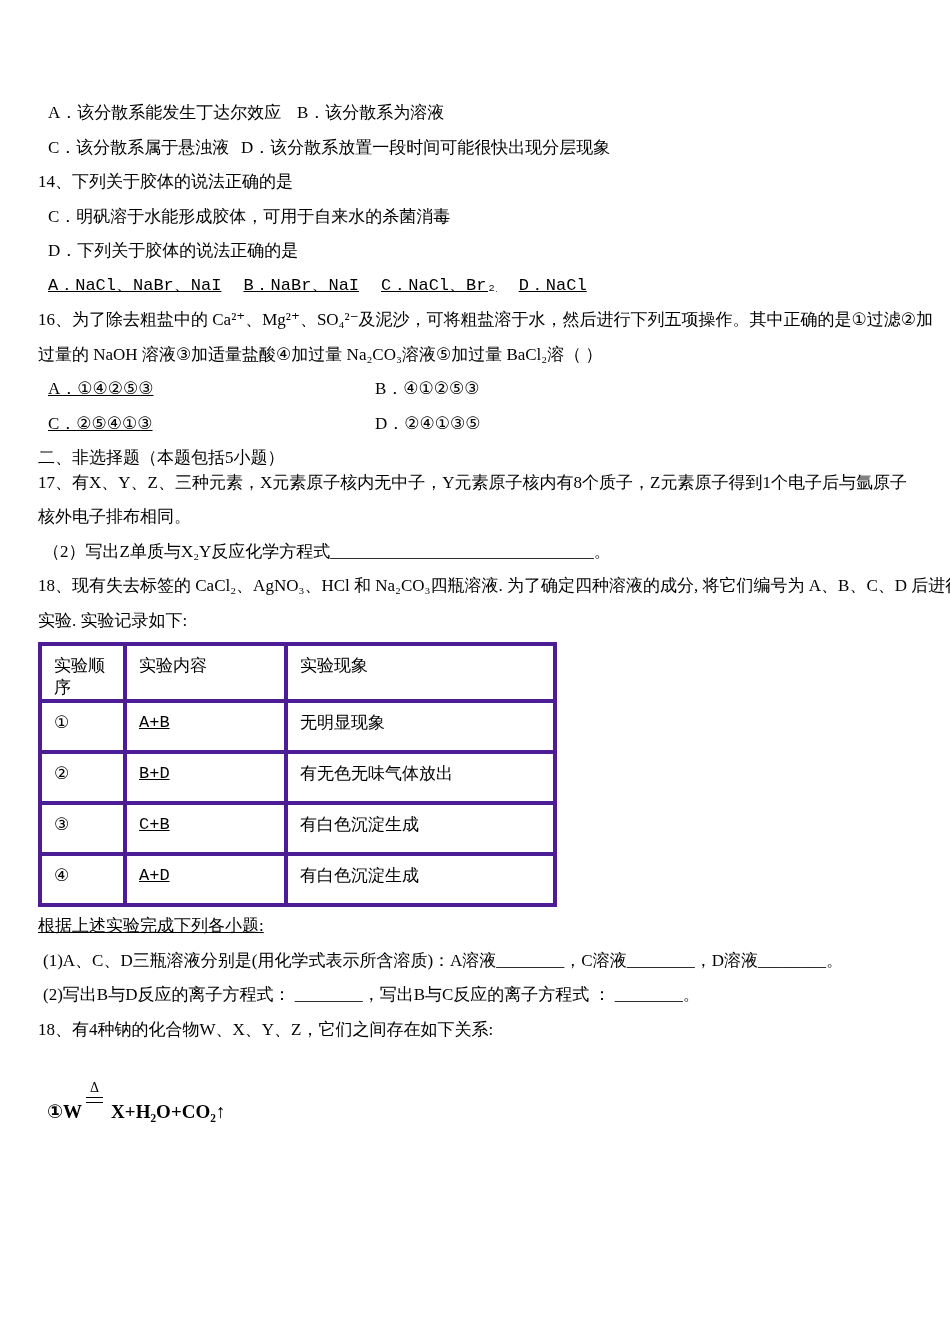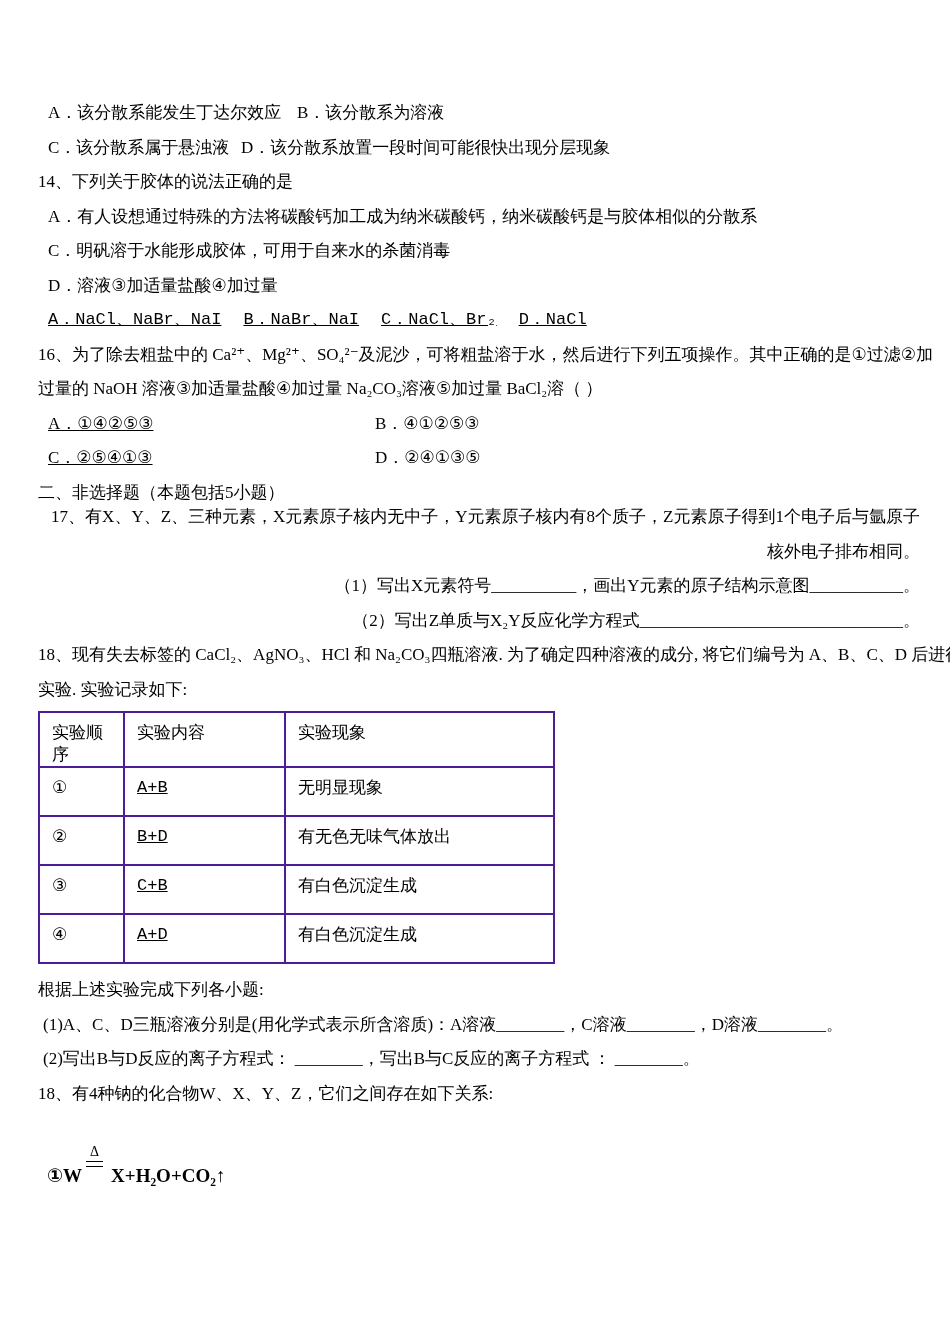--- a/index.html
+++ b/index.html
@@ -23,44 +23,44 @@
     line-height: 34.5px;
     white-space: nowrap;
   }
   .opt { padding-left: 10px; }
   .sub { padding-left: 5px; }
   .w249 { display: inline-block; min-width: 249px; }
   .w193 { display: inline-block; min-width: 193px; }
   .w327 { display: inline-block; min-width: 327px; text-decoration: underline; }
   .gap22 { margin-left: 22px; }
   .mono { font-family: "Liberation Mono", "DejaVu Sans Mono", monospace; text-decoration: underline; }
-  .q17block { margin-top: -10px; text-align: right; }
+  .q17block { margin-top: -10px; }
 
   table.exp {
     border-collapse: collapse;
     margin-top: 4px;
     table-layout: fixed;
   }
   table.exp th, table.exp td {
-    border: 2px solid #4c1d95;
+    border: 4px solid #4c1d95;
     text-align: left;
     vertical-align: top;
     padding: 9px 12px 0 12px;
     font-weight: normal;
     font-size: 17px;
     line-height: 22px;
     overflow: hidden;
   }
   table.exp th { height: 34px; }
   table.exp td { height: 38px; }
   .col1 { width: 85px; }
   .col2 { width: 161px; }
   .col3 { width: 269px; }
 
-  .after-table { margin-top: 9px; }
+  .after-table { margin-top: 2px; text-decoration: underline; }
 
   .equation {
     margin-top: 14px;
     padding-left: 9px;
     font-weight: bold;
     font-size: 19px;
     height: 64px;
     display: flex;
     align-items: flex-end;
     line-height: 26px;
@@ -87,37 +87,35 @@
 </style>
 </head>
 <body>
 
 <div class="doc">
 
   <p class="line opt"><span class="w249">A．该分散系能发生丁达尔效应</span><span>B．该分散系为溶液</span></p>
   <p class="line opt"><span class="w193">C．该分散系属于悬浊液</span><span>D．该分散系放置一段时间可能很快出现分层现象</span></p>
 
   <p class="line">14、下列关于胶体的说法正确的是</p>
-  <p class="line opt">A．有人设想通过特殊的方法将碳酸钙加工成为纳米碳酸钙，纳米碳酸钙是与胶体相似的分散系</p>
   <p class="line opt">C．明矾溶于水能形成胶体，可用于自来水的杀菌消毒</p>
-  <p class="line opt">D．溶液③加适量盐酸④加过量</p>
+  <p class="line opt">D．下列关于胶体的说法正确的是</p>
 
   <p class="line opt mono"><span>A．NaCl、NaBr、NaI</span><span class="gap22">B．NaBr、NaI</span><span class="gap22">C．NaCl、Br₂</span><span class="gap22">D．NaCl</span></p>
 
   <p class="line">16、为了除去粗盐中的 Ca²⁺、Mg²⁺、SO₄²⁻及泥沙，可将粗盐溶于水，然后进行下列五项操作。其中正确的是①过滤②加</p>
   <p class="line">过量的 NaOH 溶液③加适量盐酸④加过量 Na₂CO₃溶液⑤加过量 BaCl₂溶（ ）</p>
   <p class="line opt"><span class="w327">A．①④②⑤③</span><span>B．④①②⑤③</span></p>
   <p class="line opt"><span class="w327">C．②⑤④①③</span><span>D．②④①③⑤</span></p>
 
   <p class="line">二、非选择题（本题包括5小题）</p>
 
   <div class="q17block">
     <p class="line">17、有X、Y、Z、三种元素，X元素原子核内无中子，Y元素原子核内有8个质子，Z元素原子得到1个电子后与氩原子</p>
     <p class="line">核外电子排布相同。</p>
-    <p class="line sub">（1）写出X元素符号__________，画出Y元素的原子结构示意图___________。</p>
     <p class="line sub">（2）写出Z单质与X₂Y反应化学方程式_______________________________。</p>
   </div>
 
   <p class="line">18、现有失去标签的 CaCl₂、AgNO₃、HCl 和 Na₂CO₃四瓶溶液. 为了确定四种溶液的成分, 将它们编号为 A、B、C、D 后进行化学</p>
   <p class="line">实验. 实验记录如下:</p>
 
   <table class="exp">
     <colgroup>
         <col class="col1">
         <col class="col2">

